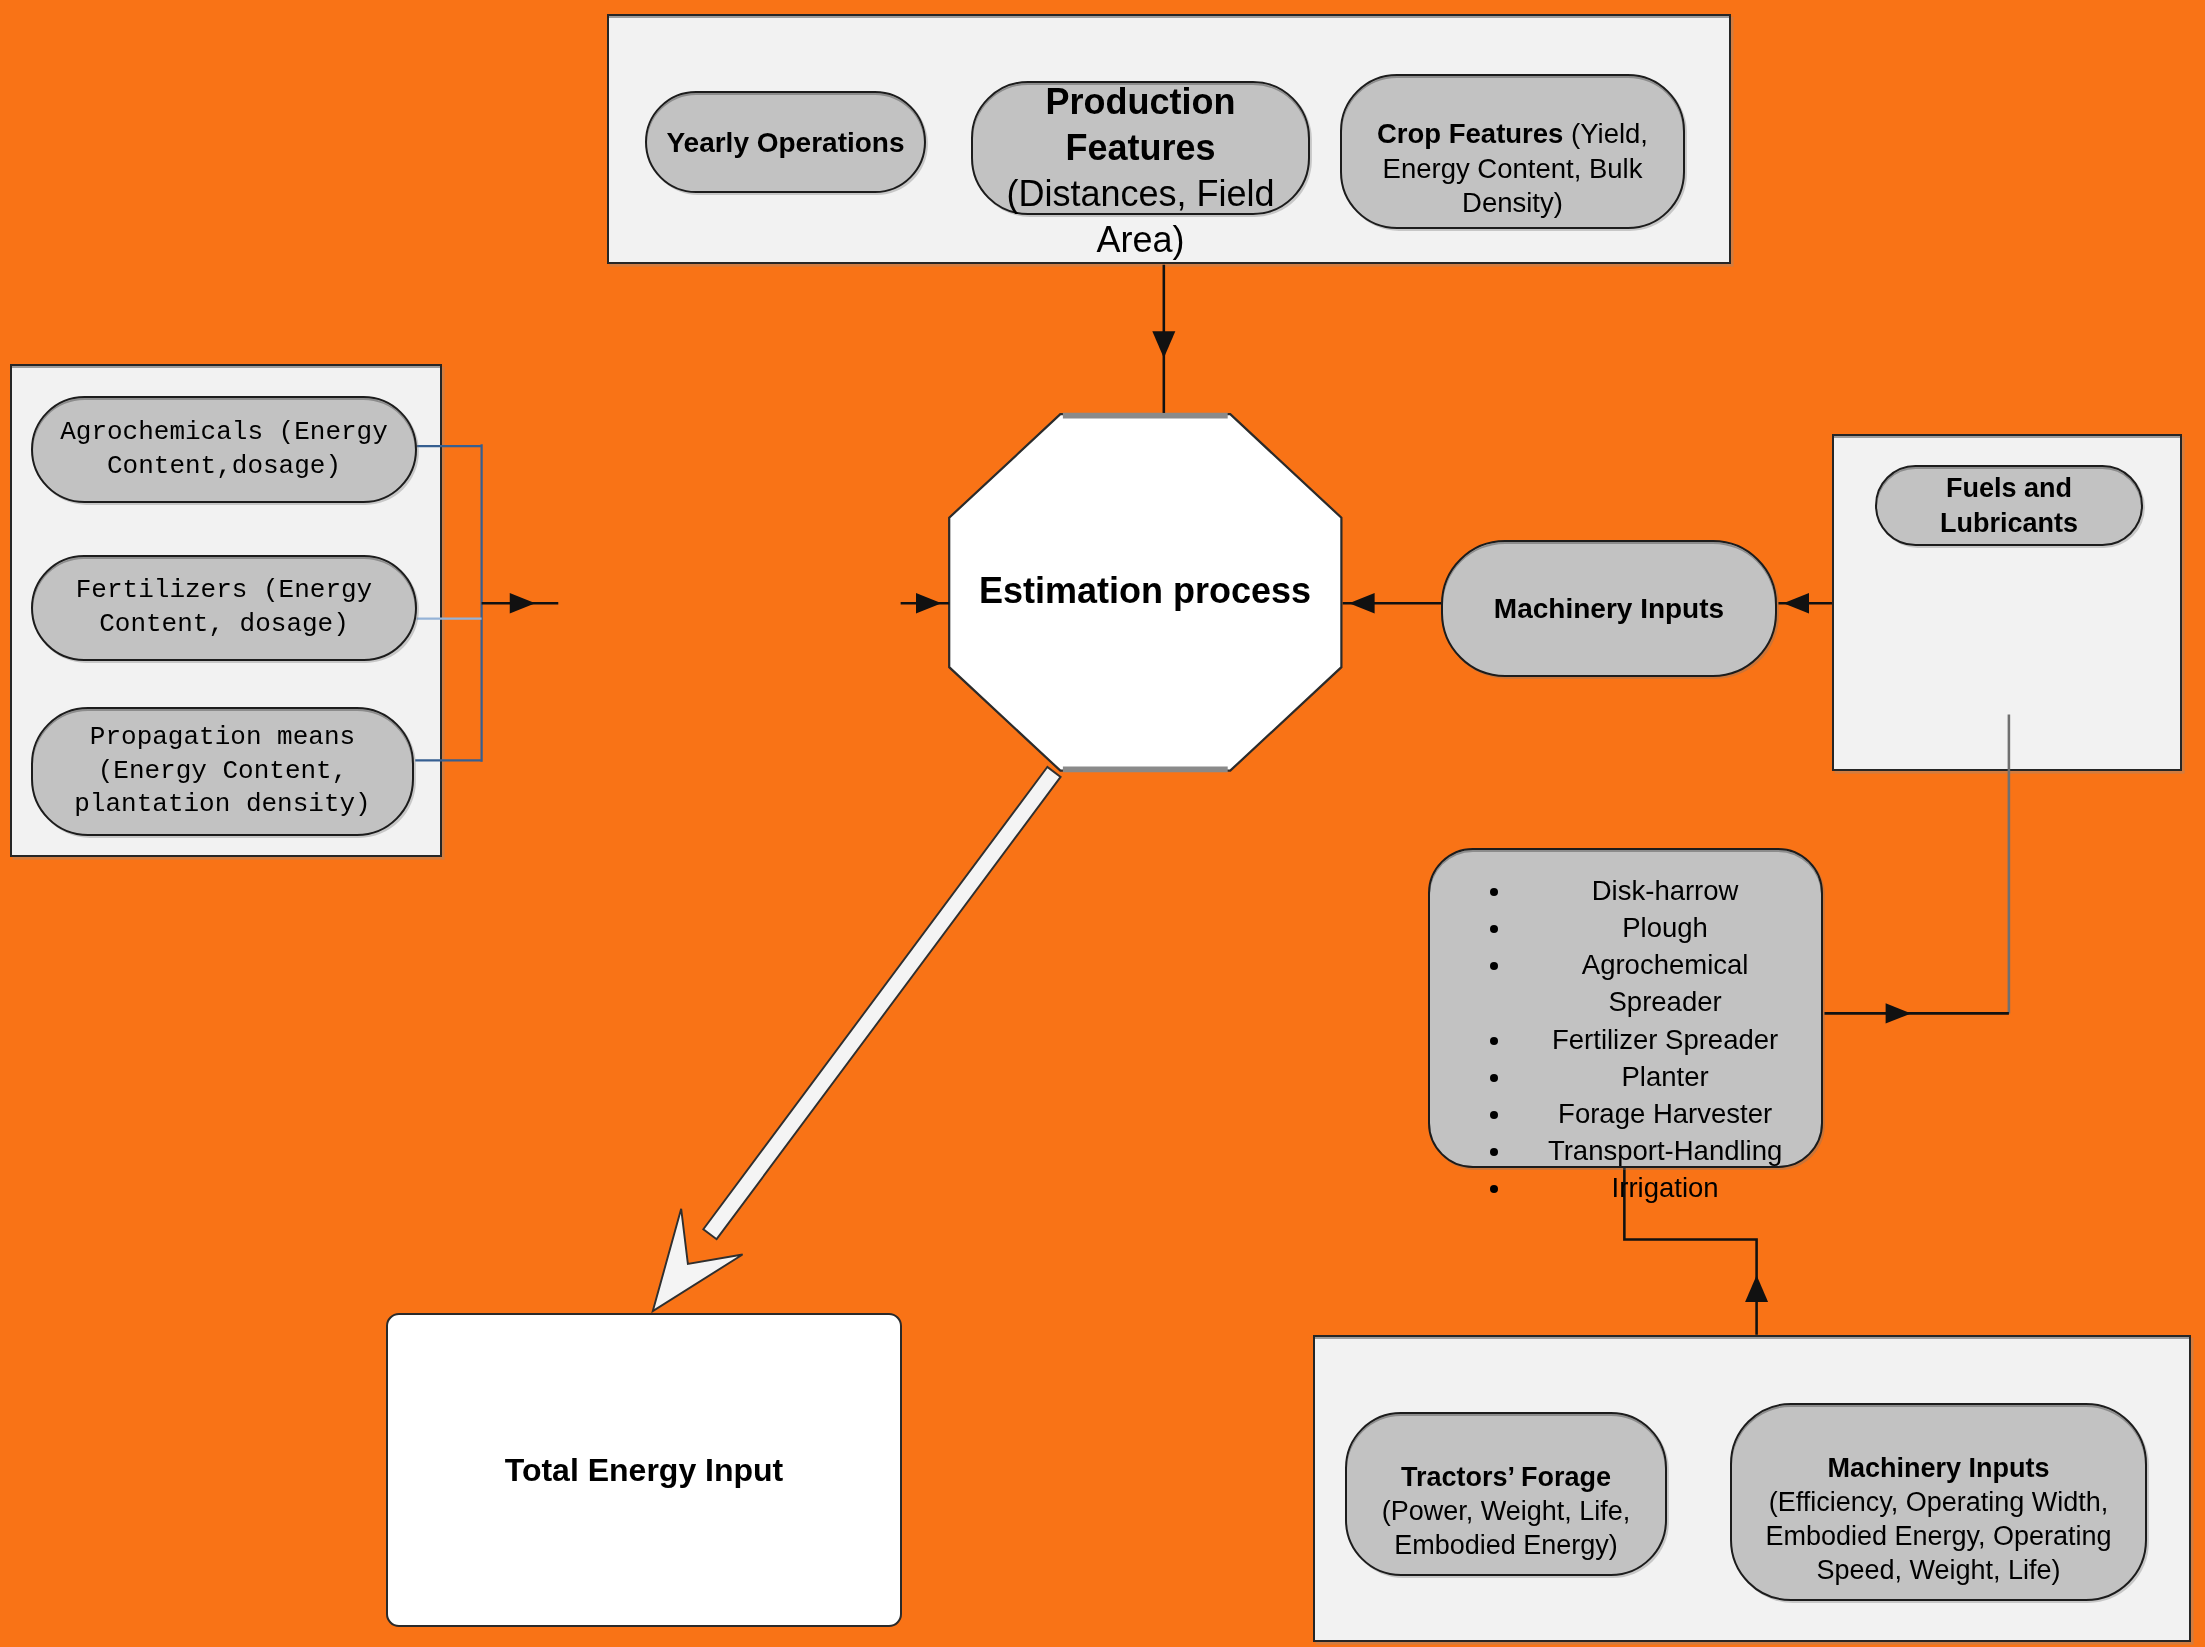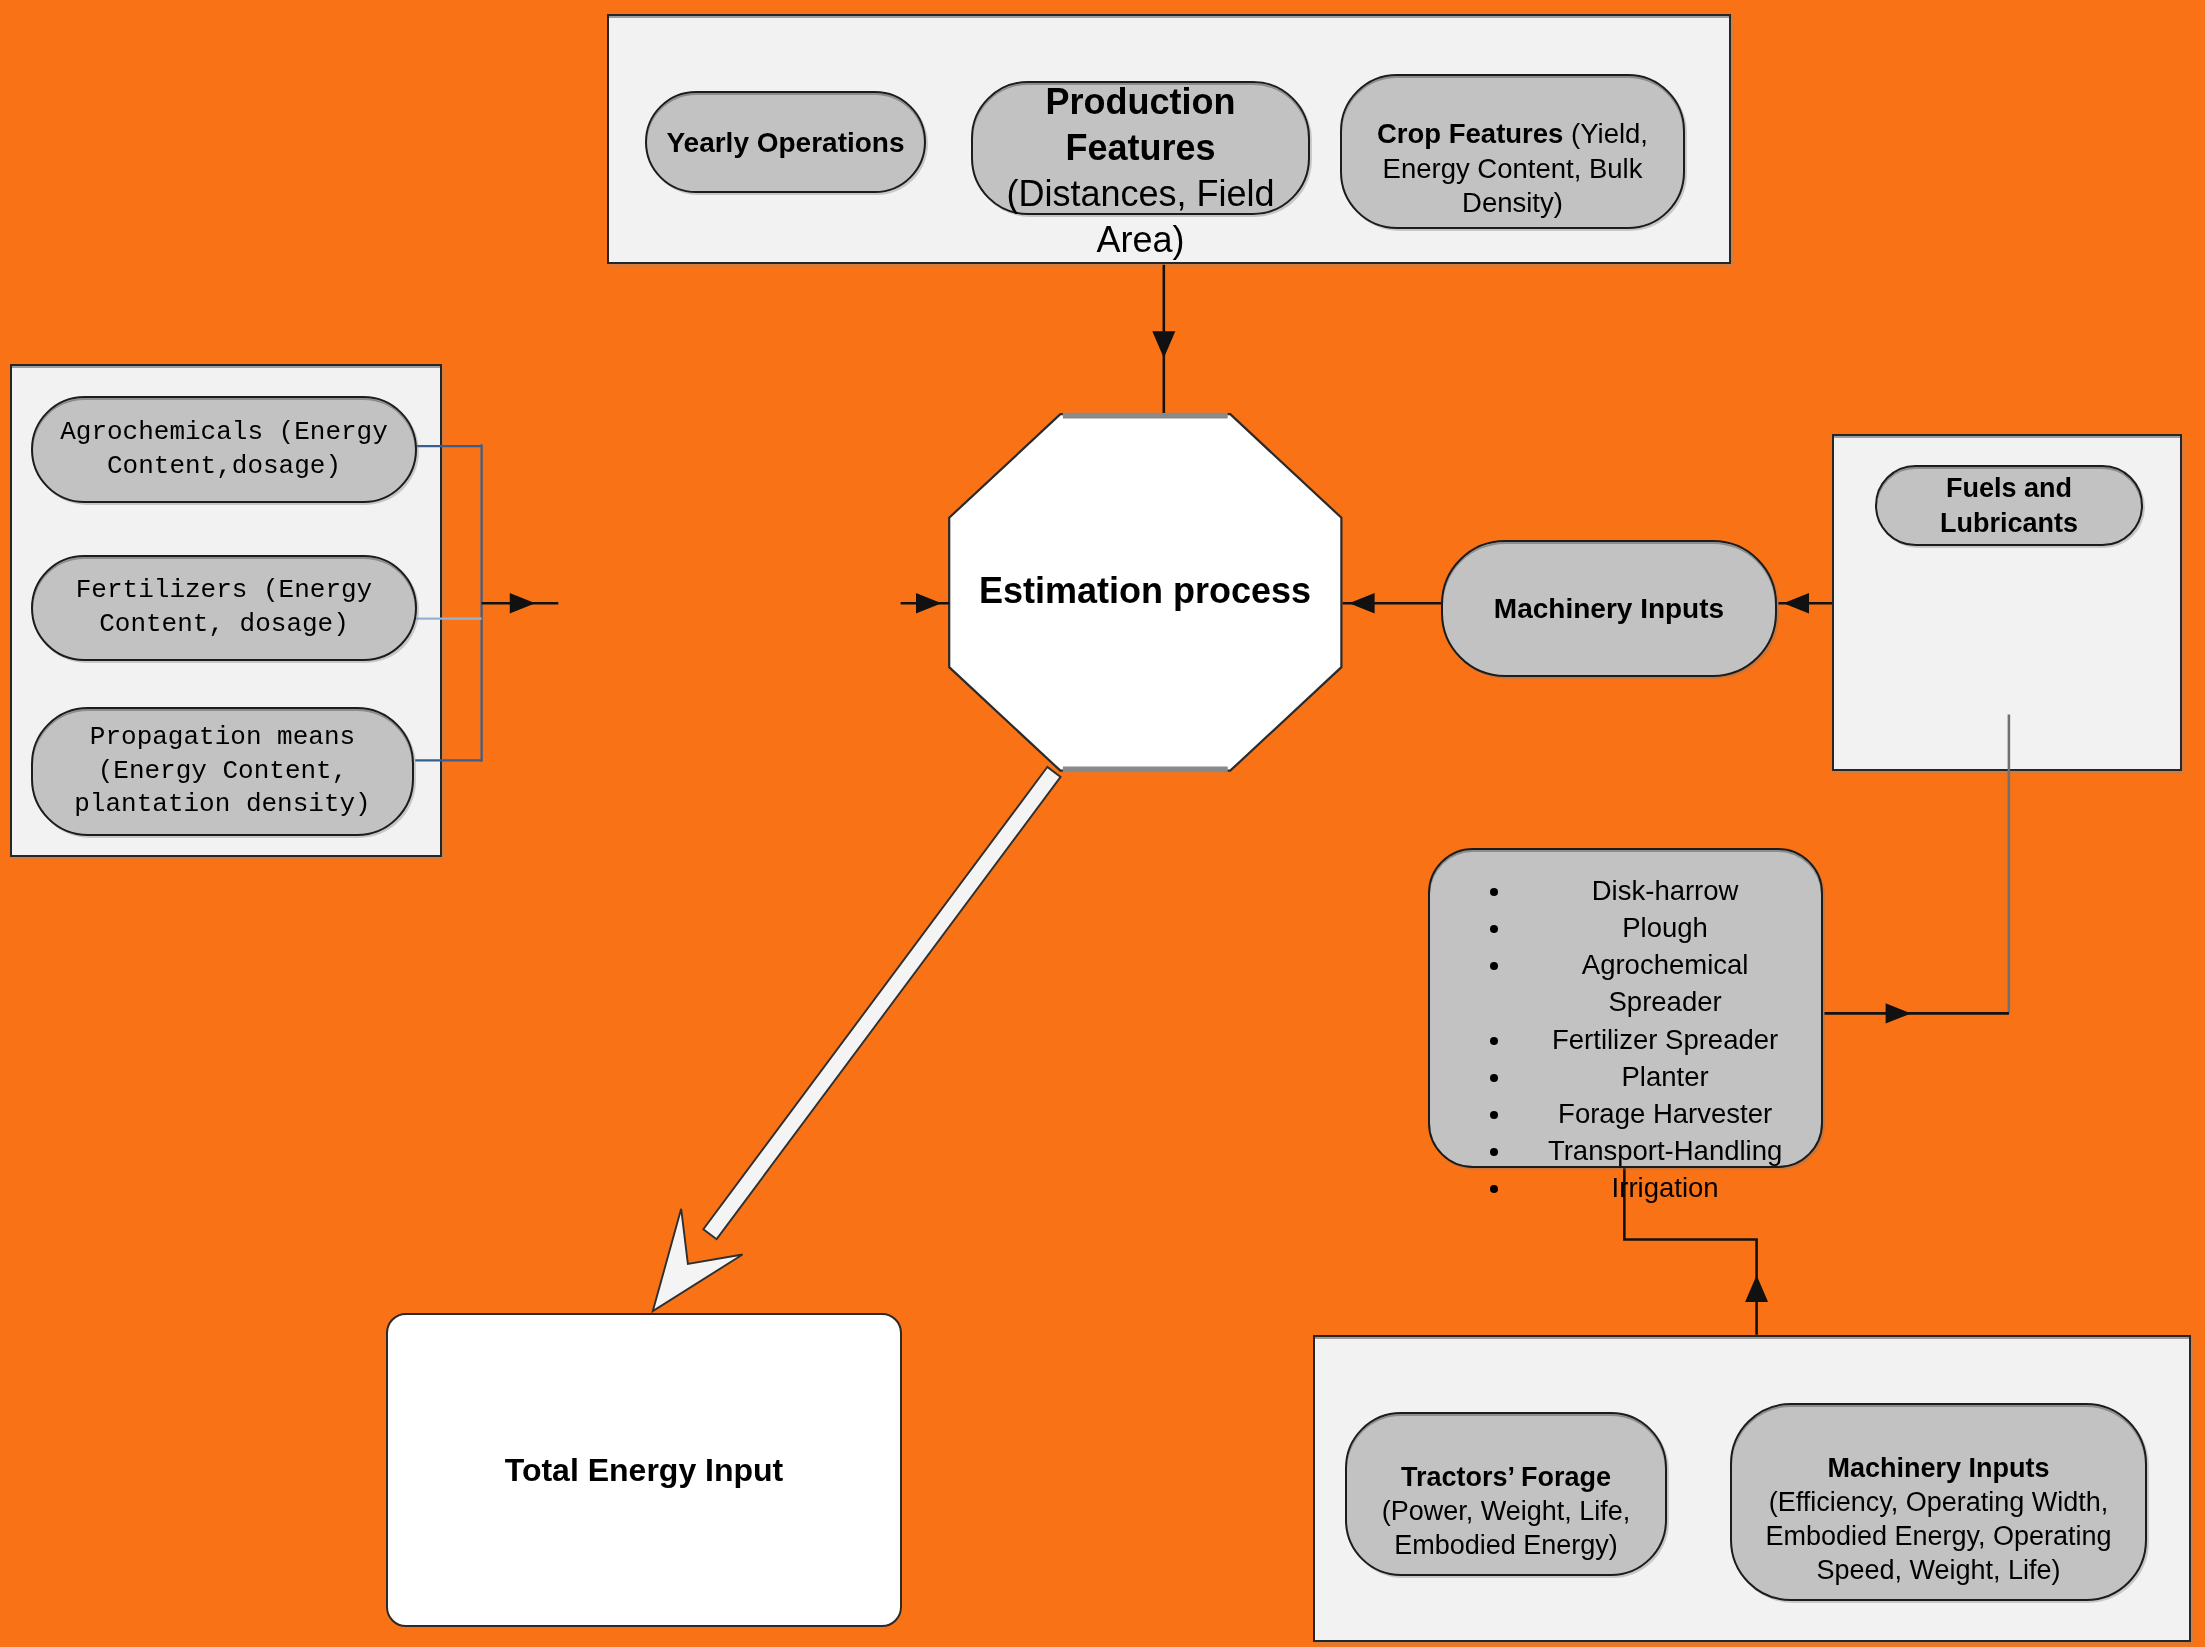--- a/index.html
+++ b/index.html
@@ -153,18 +153,18 @@
     </div>
   </div>
   <div class="node stack f42" style="left:1730px;top:1403px;width:417px;height:198px;border-radius:61px;">
     <div>
       <span class="t">Machinery Inputs</span><span class="s">(Efficiency, Operating Width,
 Embodied Energy, Operating
 Speed, Weight, Life)</span>
     </div>
   </div>
 
-  <div class="node whitebox" style="left:386px;top:1313px;width:516px;height:314px;border-radius:20px;box-shadow:none;">
+  <div class="node whitebox" style="left:386px;top:1313px;width:516px;height:314px;border-radius:13px;box-shadow:none;">
     <div class="outlabel">Total Energy Input</div>
   </div>
 
 </div>
 
 
 </body></html>

